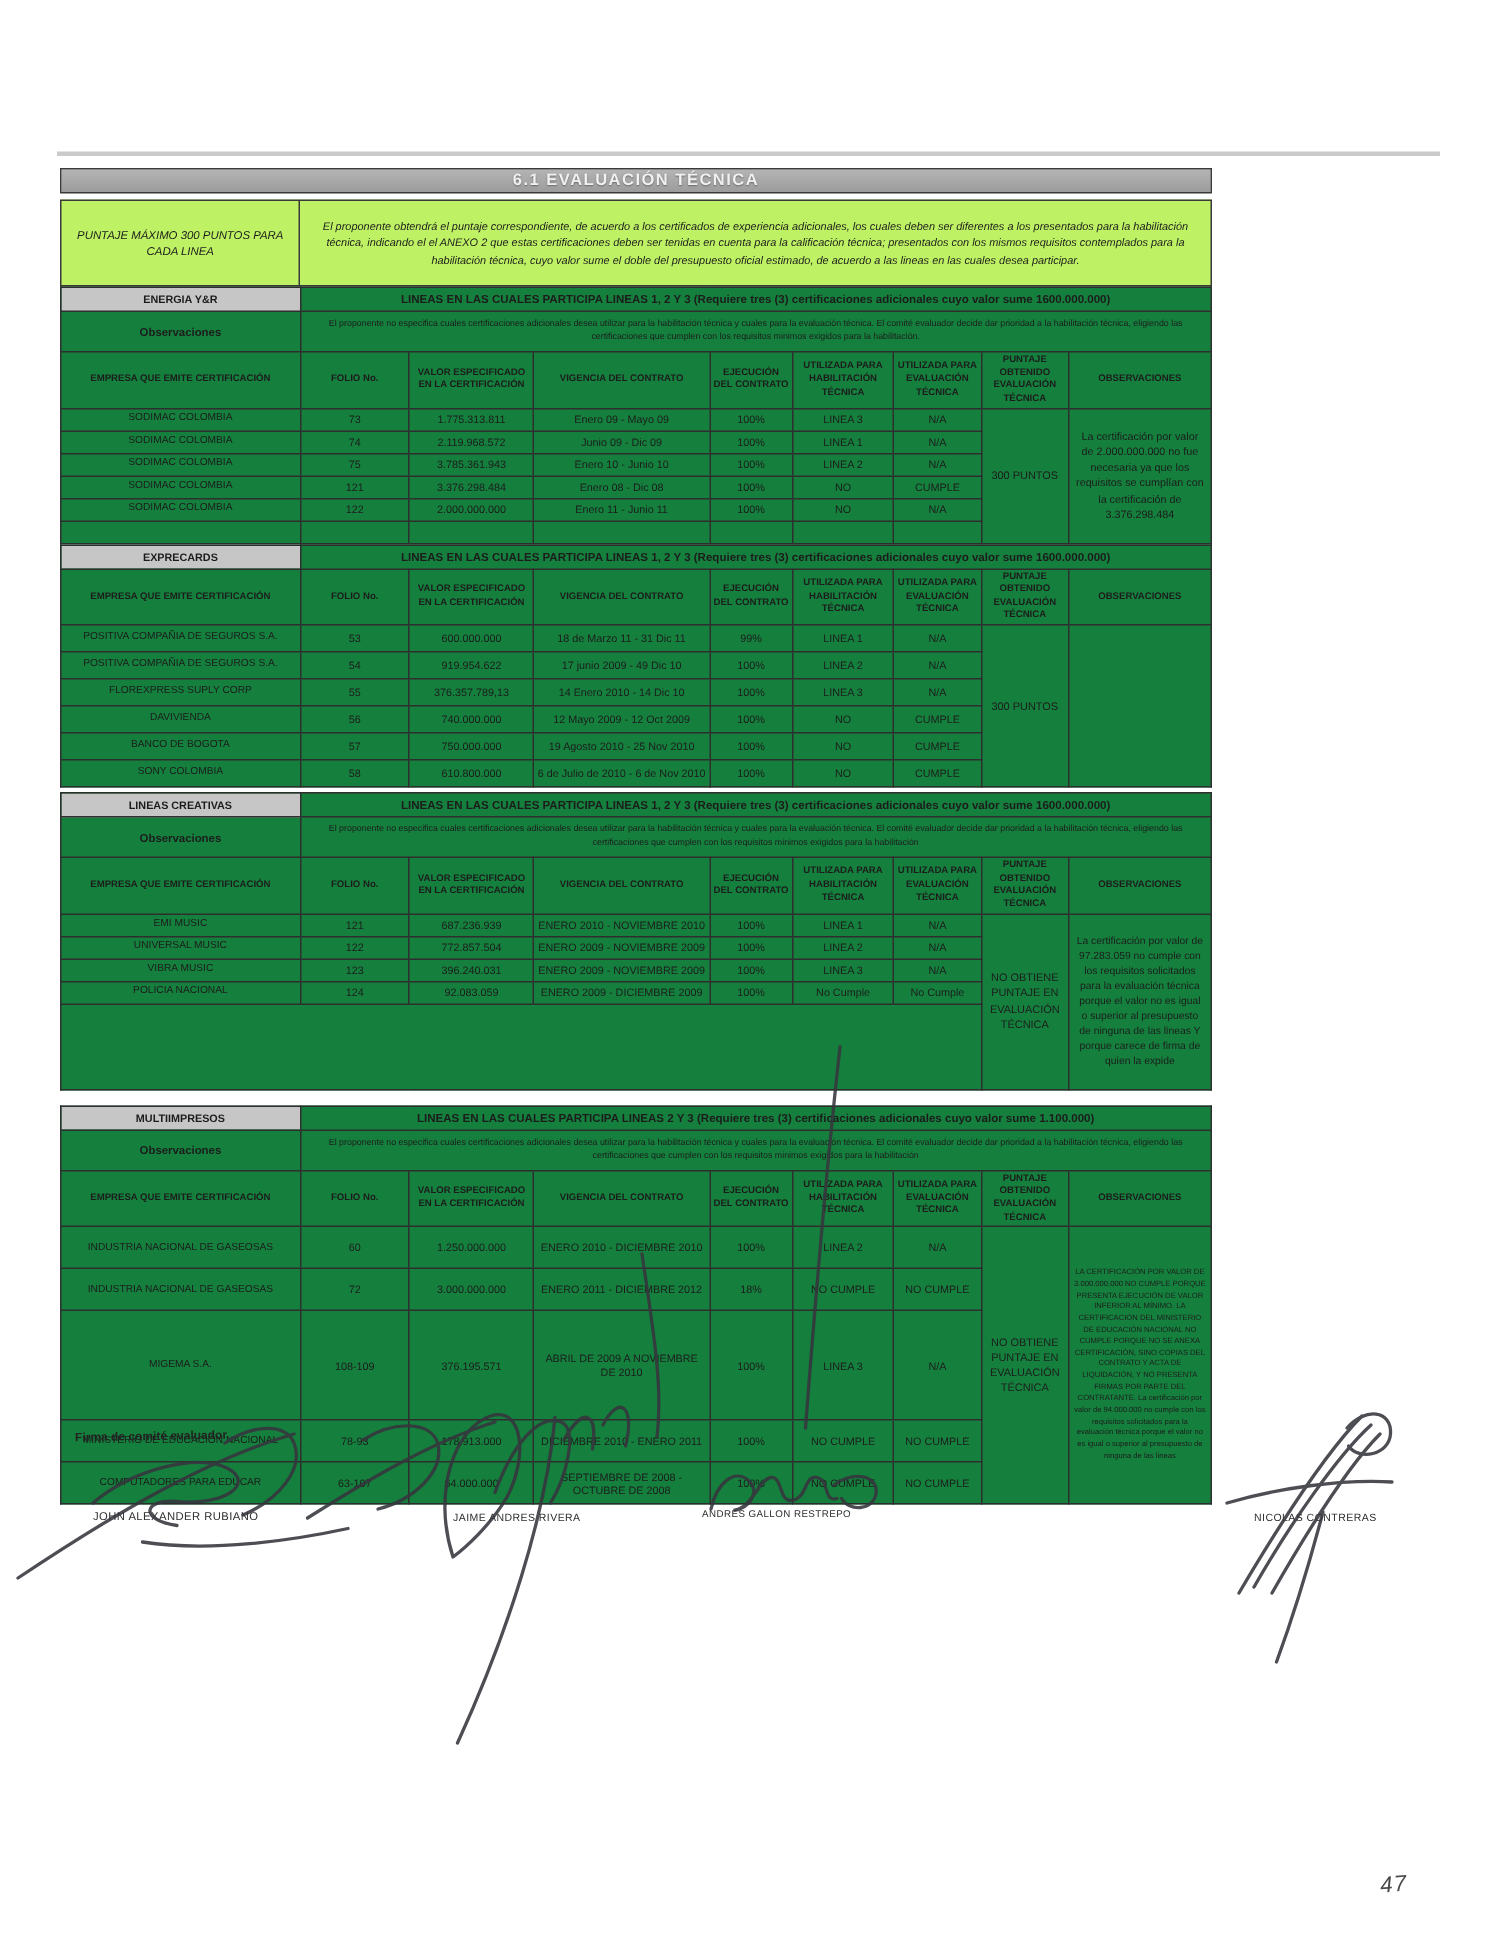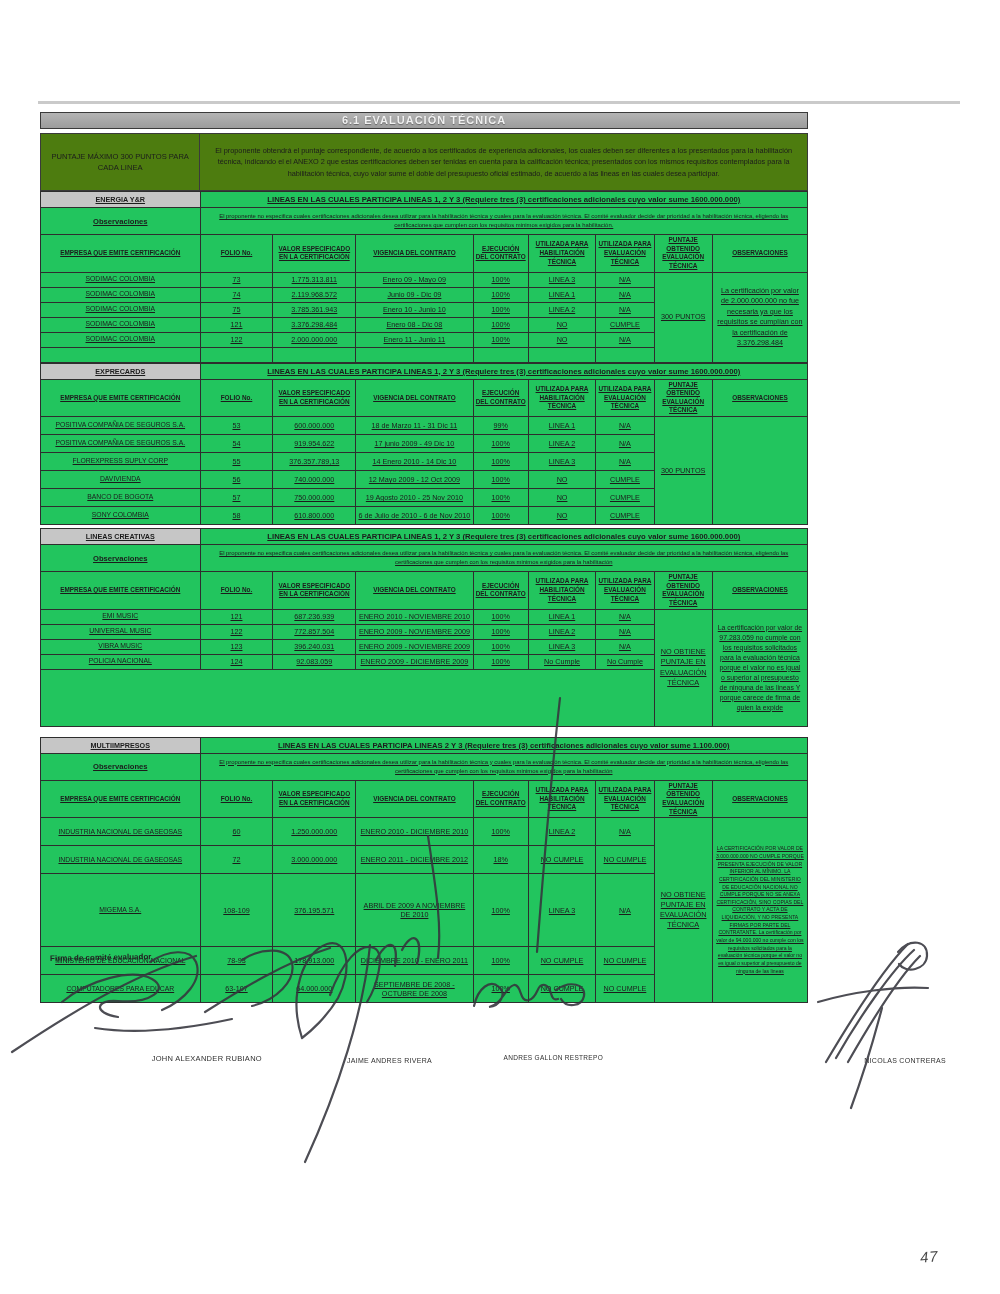--- a/index.html
+++ b/index.html
@@ -7,47 +7,47 @@
     width:1000px;height:1294px;position:relative;background:#ffffff;
     font-family:"Liberation Sans", sans-serif;color:#1c1c1c;overflow:hidden;
   }
   .scan-streak{position:absolute;left:38px;top:101px;width:922px;height:3px;background:#9f9f9f;opacity:.55;}
   .page{position:absolute;left:40px;top:112px;width:768px;}
   .title-bar{
     border:1.5px solid #3a3a3a;background:linear-gradient(#b4b4b4,#9c9c9c);
     color:#f1f1f1;text-align:center;font-weight:bold;font-size:11px;line-height:15px;
     letter-spacing:1px;text-shadow:0 1px 1px #666;margin-bottom:4px;
   }
-  .intro{display:flex;border:1.5px solid #3a3a3a;min-height:56px;background:#4d7c0f;}
+  .intro{display:flex;border:1.5px solid #3a3a3a;min-height:56px;background:#bef264;font-style:italic;}
   .intro-label{
     width:20.8%;border-right:1px solid #3a3a3a;display:flex;align-items:center;justify-content:center;
     text-align:center;font-size:7.6px;line-height:1.5;padding:4px 8px;box-sizing:border-box;
   }
   .intro-text{
     flex:1;display:flex;align-items:center;font-size:7.3px;line-height:1.55;
     text-align:center;padding:4px 12px;box-sizing:border-box;
   }
-  table{border-collapse:collapse;width:100%;table-layout:fixed;border:1.5px solid #2a2a2a;background:#22c55e;text-decoration:underline;}
+  table{border-collapse:collapse;width:100%;table-layout:fixed;border:1.5px solid #2a2a2a;background:#15803d;}
   td,th{border:1px solid #2e2e2e;padding:1px 2px;vertical-align:middle;word-wrap:break-word;}
   th{font-size:6.4px;font-weight:bold;text-align:center;line-height:1.35;height:34px;}
   tbody td{font-size:7.2px;text-align:center;line-height:1.25;}
   tbody td:first-child{font-size:6.8px;}
   .sec-label{background:#c6c6c6;font-weight:bold;font-size:7.2px;text-align:center;height:13px;}
   .sec-participa{font-weight:bold;font-size:7.7px;text-align:center;height:13px;}
   .obs-label{font-weight:bold;font-size:7.6px;text-align:center;height:24px;}
   .obs-row-text{font-size:5.9px;text-align:center;line-height:1.55;padding:2px 10px;}
   .score-cell{font-size:7.3px;text-align:center;line-height:1.4;}
   .obs-cell{font-size:7.2px;text-align:center;line-height:1.45;padding:2px 4px;}
   .t1 tbody td{height:12px;}
   .t2{} .t2 tbody td{height:15px;}
   .t3{margin-top:3px;}  .t3 tbody td{height:12px;} .t3 .obs-cell{font-size:6.9px;}
   .t4{margin-top:10px;} .t4 tbody td{height:25px;} .t4 tbody tr:nth-child(3) td{height:70px;}
   .t4 .obs-cell{font-size:5.1px;line-height:1.5;padding:2px 3px;}
   .sig-overlay{position:absolute;left:0;top:0;width:1000px;height:1294px;pointer-events:none;}
-  .sig-name{position:absolute;font-size:7px;letter-spacing:.3px;color:#2f2f2f;text-align:right;margin-top:48px;}
+  .sig-name{position:absolute;font-size:7px;letter-spacing:.3px;color:#2f2f2f;text-align:left;}
   .firma-label{position:absolute;left:50px;top:953px;font-size:8px;font-weight:600;color:#222;transform:rotate(-1deg);}
   .page-number{position:absolute;left:920px;top:1248px;font-size:15px;font-style:italic;color:#4a4a4a;transform:rotate(-5deg);letter-spacing:1px;}
 </style>
 </head>
 <body>
 
 <div class="scan-streak"></div>
 
 <div class="page">
 

